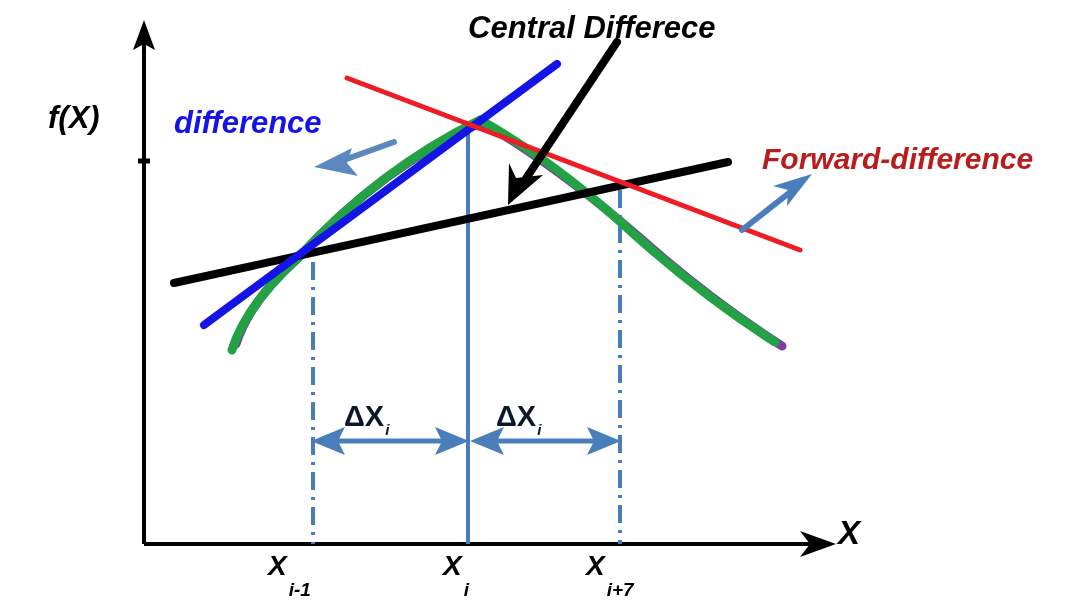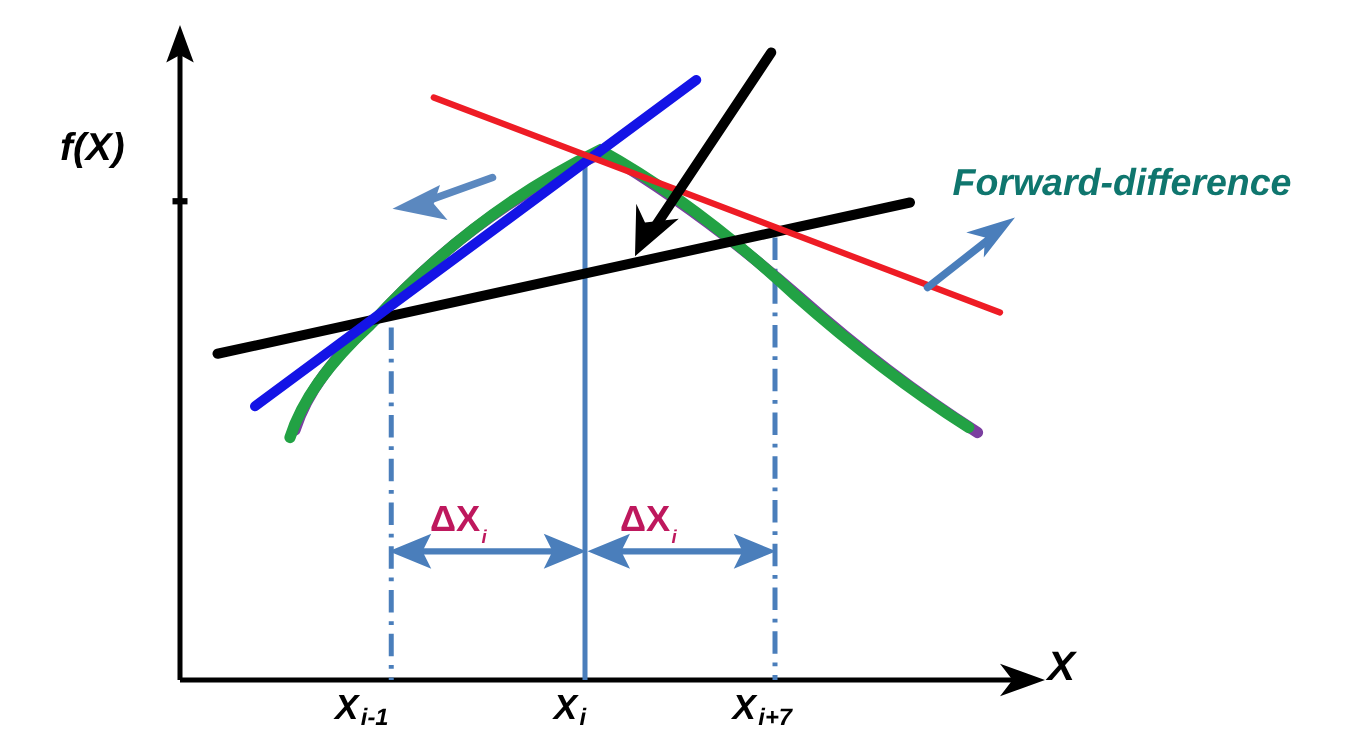--- a/index.html
+++ b/index.html
@@ -52,48 +52,48 @@
     line-height: 1.23;
   }
   #label-central {
     left: 468px;
     top: 12px;
     font-size: 31px;
     color: #000000;
   }
   #label-forward {
     left: 762px;
-    top: 132px;
+    top: 144px;
     font-size: 30px;
-    color: #0f766e;
+    color: #b91c1c;
   }
   .tickname {
     position: absolute;
     font-size: 28px;
     font-weight: bold;
     font-style: italic;
     color: #000000;
     white-space: nowrap;
   }
   .tickname .sub {
     font-size: 19px;
     vertical-align: baseline;
     position: relative;
-    top: 5px;
+    top: 21px;
     padding-left: 2px;
   }
   #tick-xim1 { left: 268px; top: 550px; }
   #tick-xi   { left: 443px; top: 550px; }
   #tick-xip1 { left: 586px; top: 550px; }
 
   .deltalabel {
     position: absolute;
     font-size: 29px;
     font-weight: bold;
-    color: #be185d;
+    color: #0f172a;
     white-space: nowrap;
     font-style: normal;
   }
   .deltalabel .dsub {
     font-size: 15px;
     font-style: italic;
     position: relative;
     top: 9px;
     left: 1px;
   }
@@ -161,22 +161,24 @@
       <polygon points="621,441 587,427 594,441 587,455" fill="#4A7EBB"></polygon>
     </g>
 
   </svg>
 
   <div class="lbl" id="label-fx">f(X)</div>
 
   <div class="lbl" id="label-xaxis">X</div>
 
   <div class="lbl" id="label-backward">
-  </div>
-
+    <div>difference</div>
+  </div>
+
+  <div class="lbl" id="label-central">Central Differece</div>
 
   <div class="lbl" id="label-forward">Forward-difference</div>
 
   <div class="tickname" id="tick-xim1">
     <span>X</span><span class="sub">i-1</span>
   </div>
 
   <div class="tickname" id="tick-xi">
     <span>X</span><span class="sub">i</span>
   </div>

